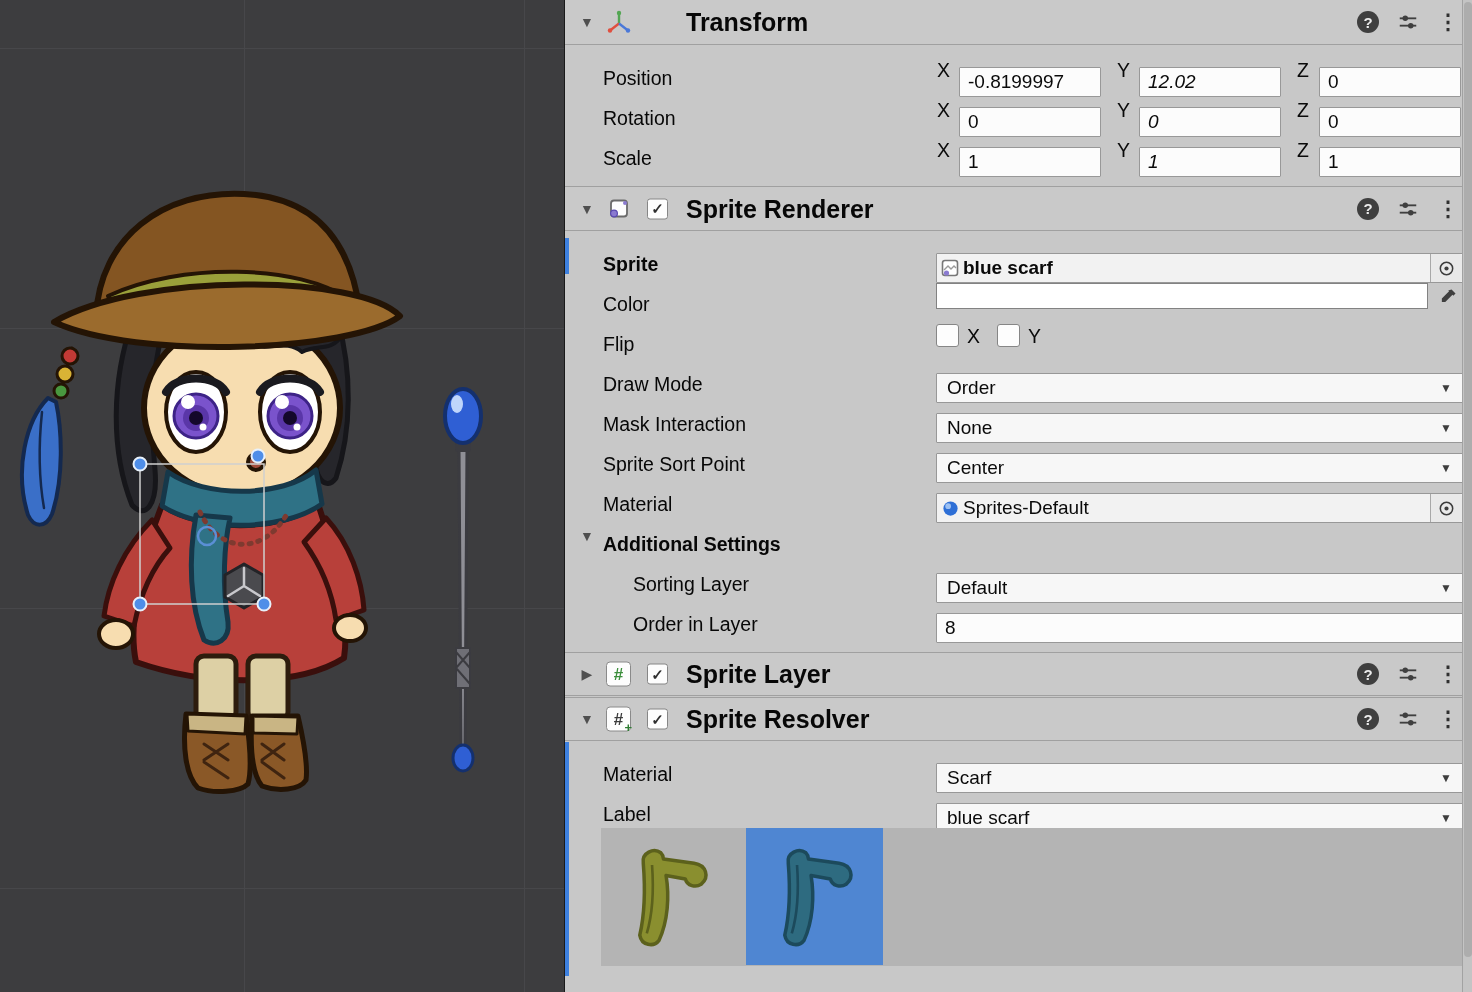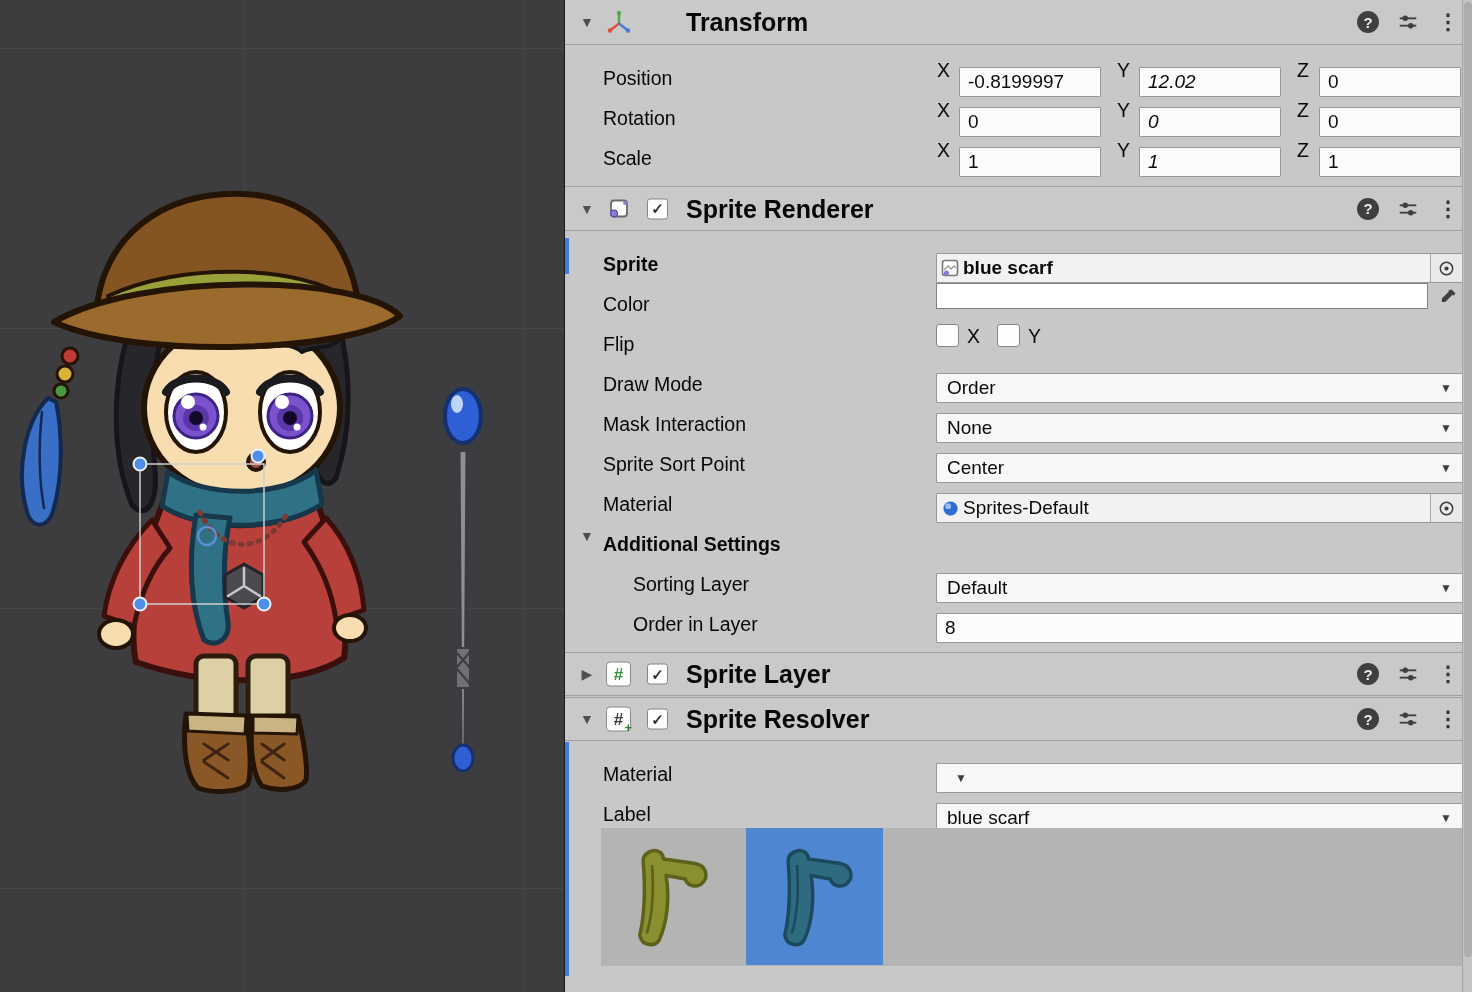--- a/index.html
+++ b/index.html
@@ -480,20 +480,21 @@
     <span class="hdr-btn pos-kebab">
         <span class="kebab">⋮</span>
       </span>
   </div>
 
   <div class="override-bar" style="top:742px;height:234px"></div>
 
   <div class="prop-row" style="top:751px">
     <span class="prop-label">Material</span>
     <div class="field value-col dropdown">
+      <span class="dd-text">Scarf</span>
       <span class="dd-arrow">▼</span>
     </div>
   </div>
 
   <div class="prop-row" style="top:791px">
     <span class="prop-label">Label</span>
     <div class="field value-col dropdown">
       <span class="dd-text">blue scarf</span>
       <span class="dd-arrow">▼</span>
     </div>

